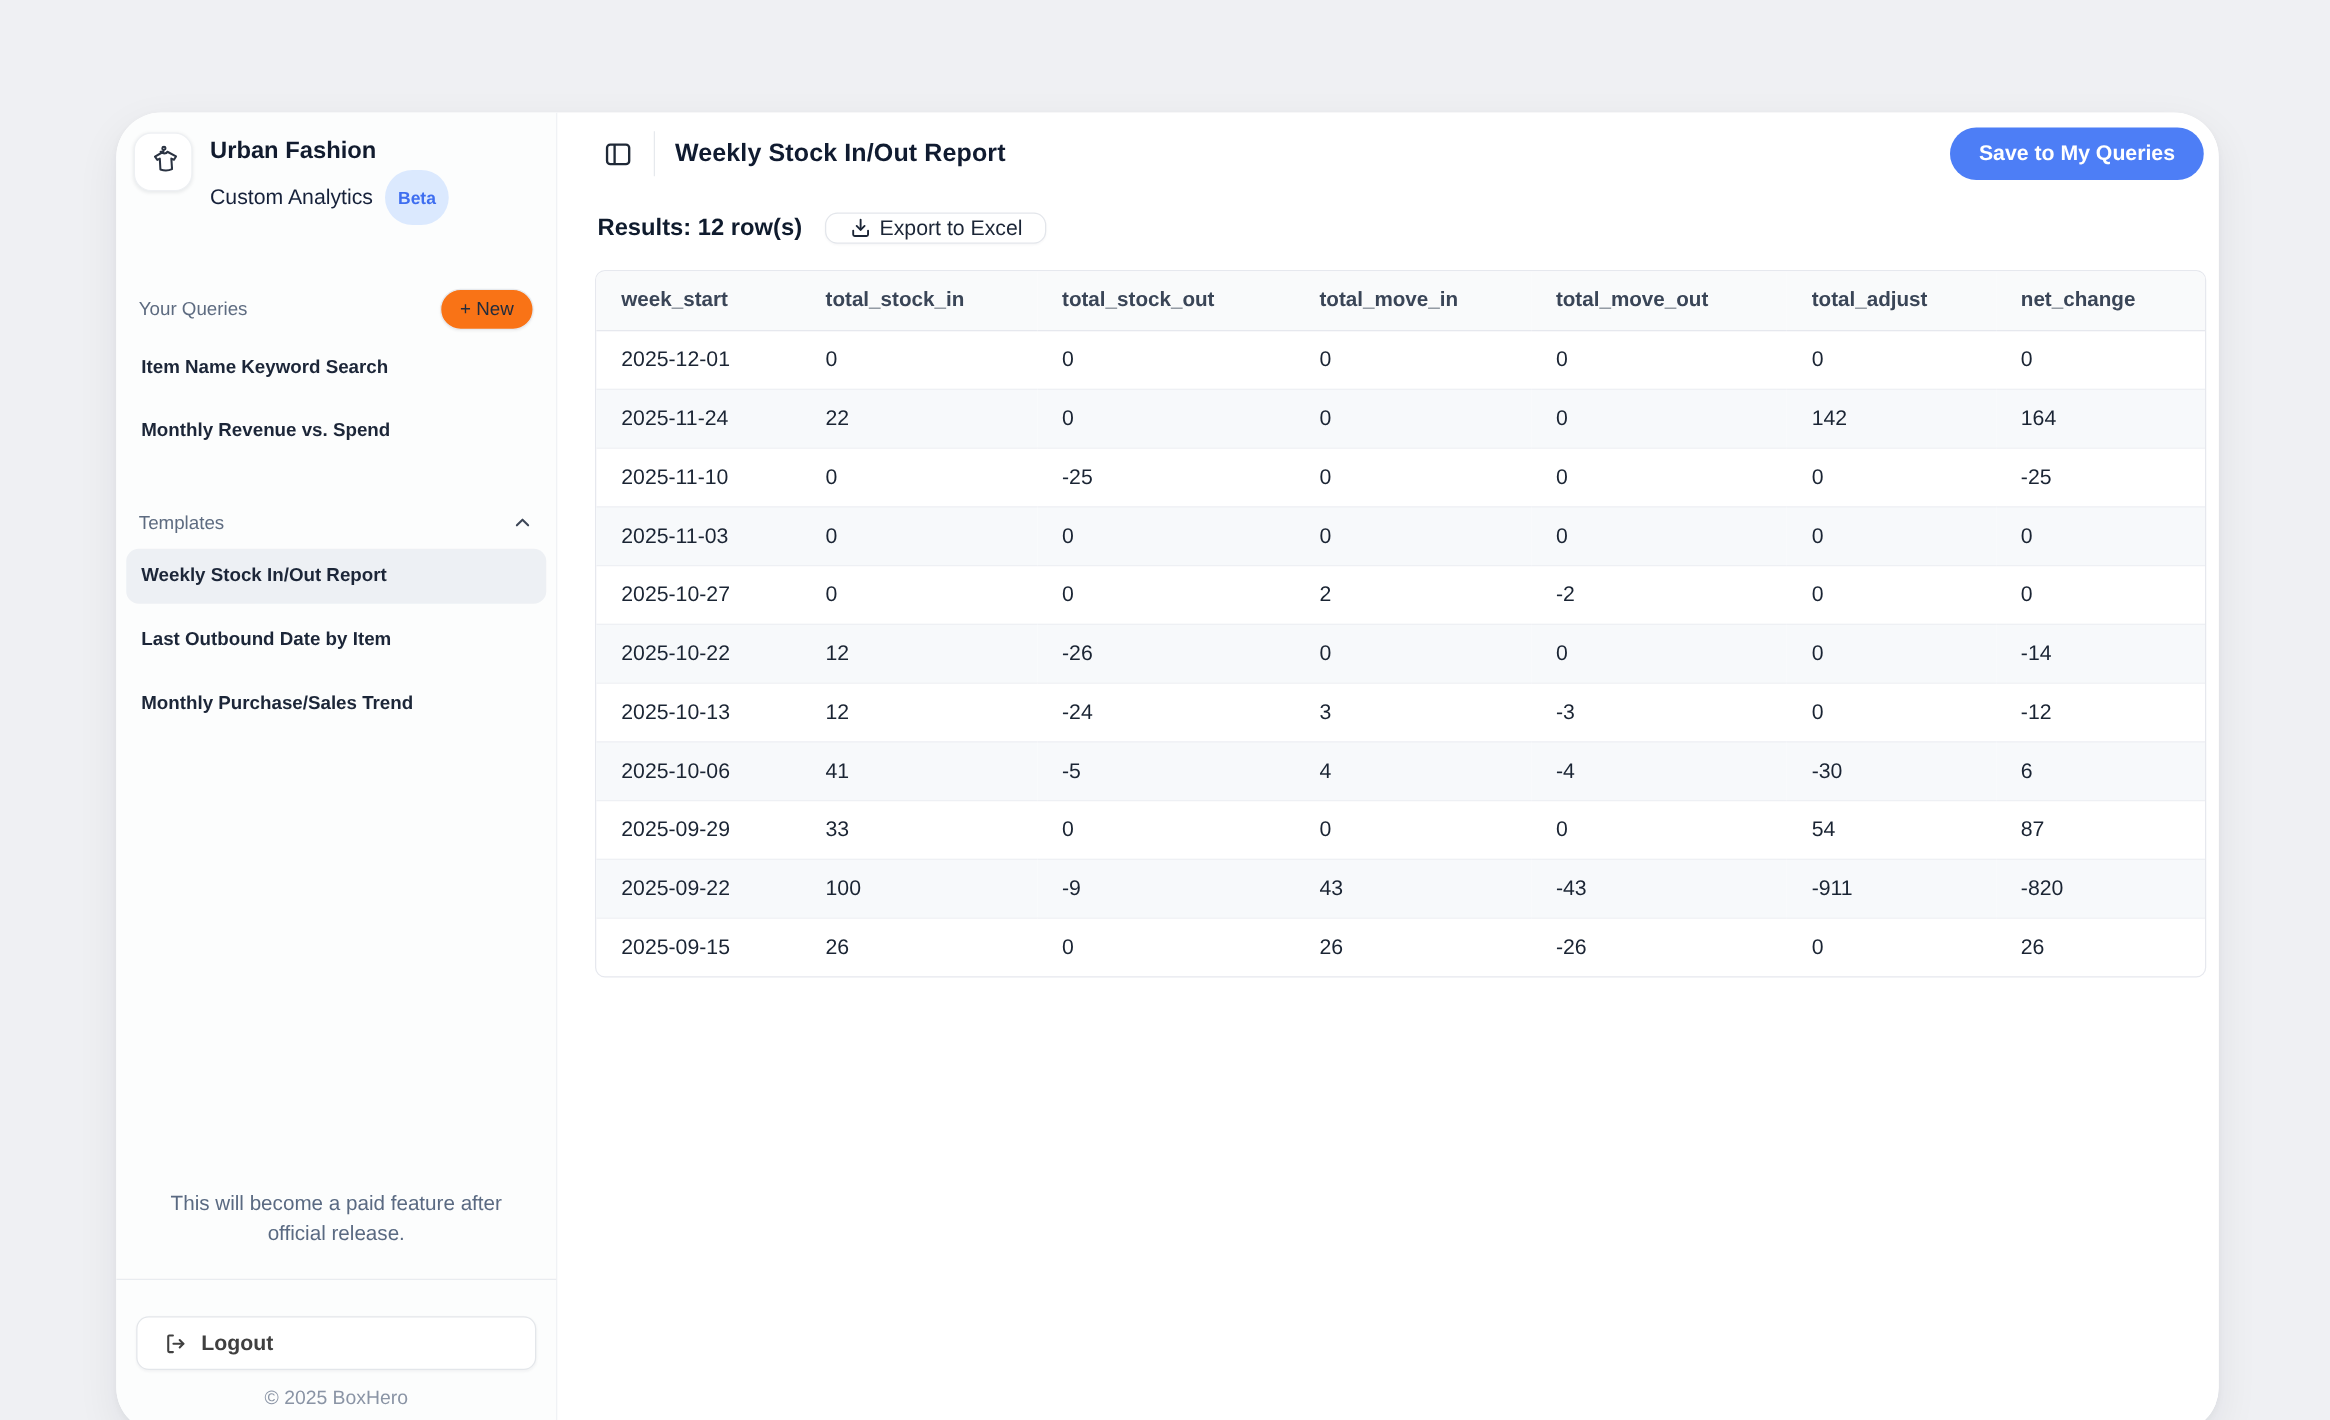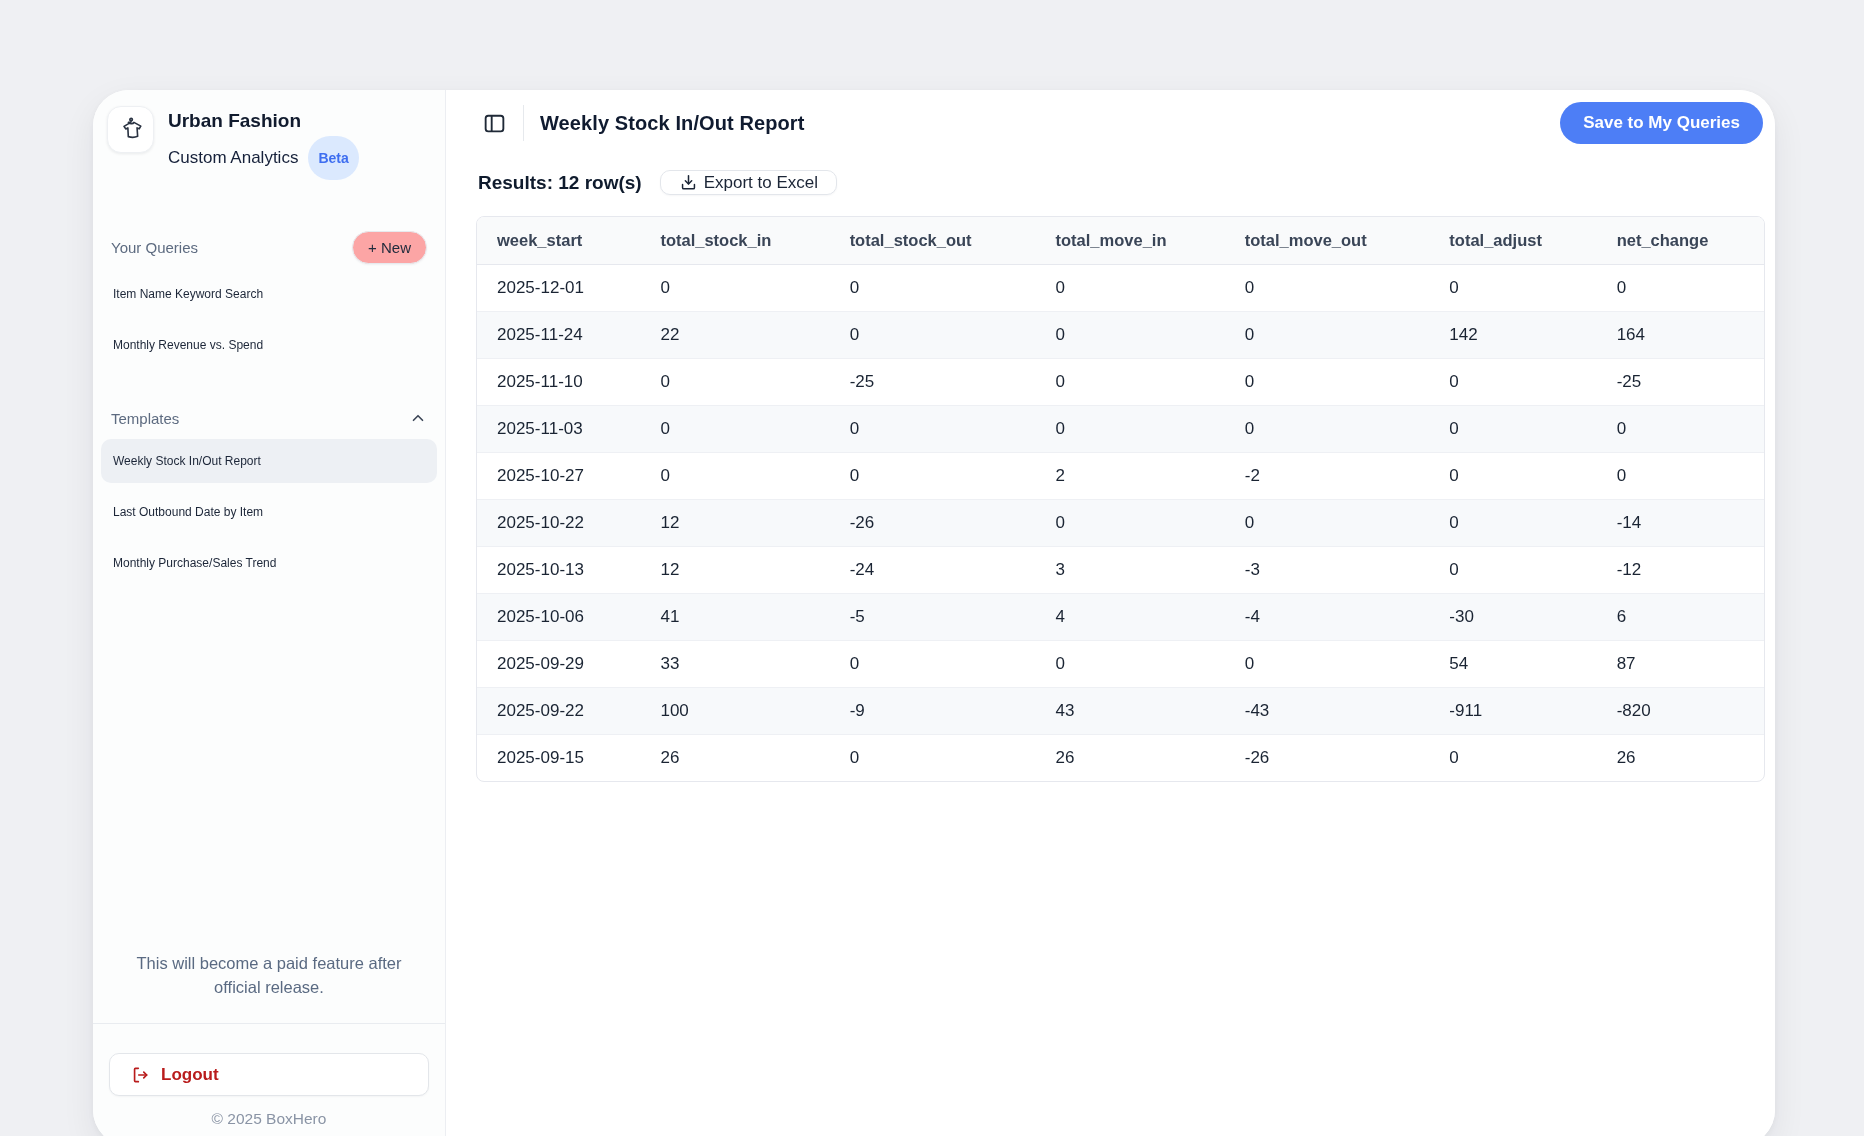--- a/index.html
+++ b/index.html
@@ -34,29 +34,29 @@
     padding:13px 10px; border-radius:999px; line-height:18px;
   }
 
   .section-head {
     display:flex; align-items:center; justify-content:space-between;
     padding:0 18px 0 18px; margin-top:48px; height:38px;
   }
   .templates-head { margin-top:36px; height:30px; }
   .section-label { font-size:15px; color:#5d6b80; font-weight:500; }
   .new-btn {
-    background:#fca5a5; border:1px solid #e7eaee; border-radius:18px;
+    background:#f97316; border:1px solid #e7eaee; border-radius:18px;
     padding:7px 15px; font-family:inherit; font-size:15px; color:#222c3d;
     box-shadow:0 1px 2px rgba(16,24,40,.05); cursor:pointer;
   }
   .chev { display:flex; align-items:center; color:#3c4657; cursor:pointer; }
 
   .list { padding:6px 8px 0 8px; }
   .item {
-    font-size:12px; font-weight:400; color:#1c2638;
+    font-size:15px; font-weight:700; color:#1c2638;
     padding:12px 12px; border-radius:10px; line-height:20px; cursor:pointer;
   }
   .item + .item { margin-top:7px; }
   .item.active { background:#edf0f4; }
 
   .spacer { flex:1; }
 
   .note {
     text-align:center; font-size:16.5px; line-height:24px; color:#5a6a82;
     padding:0 30px; margin-bottom:24px;
@@ -66,21 +66,21 @@
   .sync-text { font-size:17px; color:#44536c; padding-left:2px; }
   .refresh-btn {
     width:50px; height:50px; background:#fff; border:1px solid #e9ebef; border-radius:14px;
     box-shadow:0 1px 2px rgba(16,24,40,.05); display:flex; align-items:center; justify-content:center;
     color:#1b2536; cursor:pointer;
   }
   .logout-btn {
     margin:16px 0 0 0; width:100%; height:43px; background:#fff;
     border:1px solid #e3e6ea; border-radius:10px; box-shadow:0 1px 2px rgba(16,24,40,.04);
     display:flex; align-items:center; gap:11px; padding:0 20px;
-    font-family:inherit; font-size:17px; font-weight:600; color:#b91c1c; cursor:pointer;
+    font-family:inherit; font-size:17px; font-weight:600; color:#404040; cursor:pointer;
   }
   .copyright { text-align:center; font-size:15.5px; color:#8a94a5; padding:14px 0 18px 0; }
 
   
   .main { flex:1; display:flex; flex-direction:column; background:#fff; min-width:0; }
   .topbar { display:flex; align-items:center; padding:12px 12px 0 32px; }
   .toggle { background:none; border:none; color:#1f2937; display:flex; align-items:center; cursor:pointer; padding:4px; }
   .vdiv { width:1px; height:36px; background:#e6e9ed; margin:0 16px 0 12px; }
   .title { font-size:20px; font-weight:700; color:#101b30; letter-spacing:.1px; }
   .topbar .gap { flex:1; }

